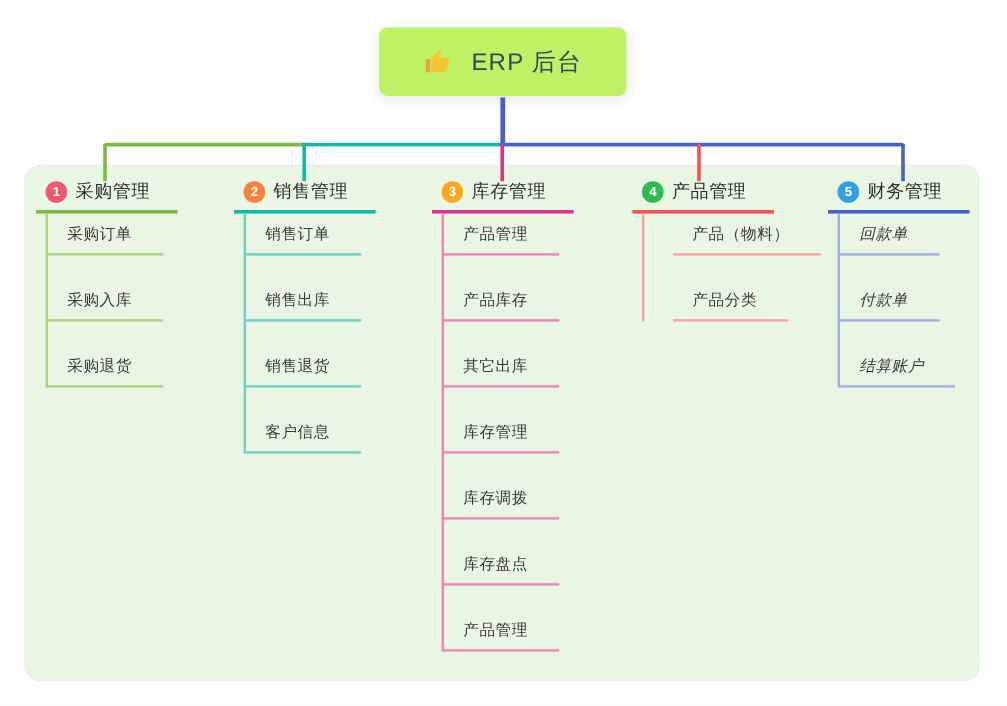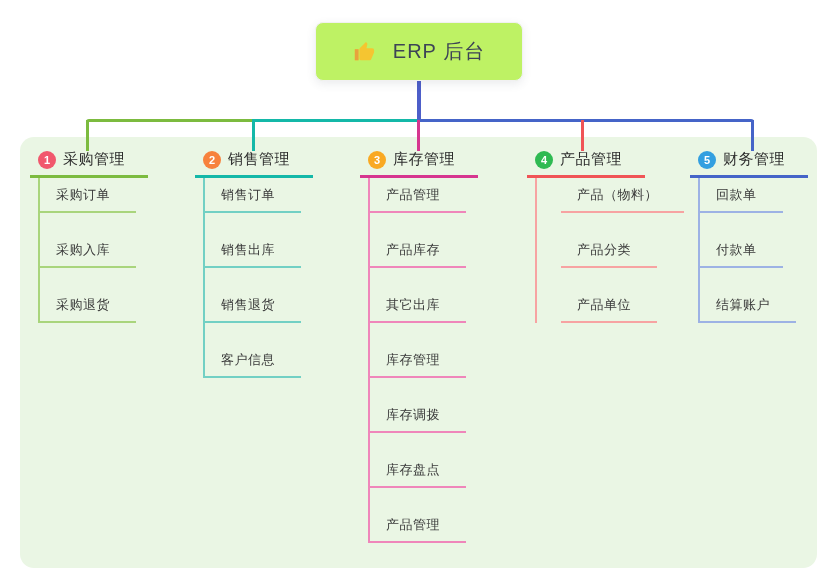--- a/index.html
+++ b/index.html
@@ -50,21 +50,21 @@
   .kids { margin-left:8px; border-left:2px solid; }
   .kid  { height:55px; width:max-content; display:flex; align-items:flex-end;
           padding:0 26px 7px 16px; border-bottom:2px solid;
           font-size:13px; color:#3a3a3a; white-space:nowrap; letter-spacing:.5px; }
   .kid:first-child { height:35px; }
 
   .c1 .head { border-color:#7cbb3f; }  .c1 .kids { border-color:#a9d57c; } .c1 .kid { border-color:#a9d57c; }
   .c2 .head { border-color:#14b8a8; }  .c2 .kids { border-color:#72d0c4; } .c2 .kid { border-color:#72d0c4; }
   .c3 .head { border-color:#d6368f; }  .c3 .kids { border-color:#ef86ba; } .c3 .kid { border-color:#ef86ba; }
   .c4 .head { border-color:#f05456; }  .c4 .kids { border-color:#f7a3a2; } .c4 .kid { border-color:#f7a3a2;margin-left:24px; }
-  .c5 .head { border-color:#4564c8; }  .c5 .kids { border-color:#9db2e4; } .c5 .kid { border-color:#9db2e4; }
+  .c5 .head { border-color:#4564c8; }  .c5 .kids { border-color:#9db2e4; } .c5 .kid { border-color:#9db2e4;font-style:italic; }
 
   .badge-1 { background:#f1586d; }
   .badge-2 { background:#f7823d; }
   .badge-3 { background:#f9a922; }
   .badge-4 { background:#2fba52; }
   .badge-5 { background:#339fe0; }
 
   .thumb-icon { width:22px; height:22px; }
 </style>
 </head>
@@ -134,21 +134,20 @@
   </div>
 
   <div class="col col-4 c4">
     <div class="head">
       <span class="badge badge-4">4</span>
       <span class="head-title">产品管理</span>
     </div>
     <div class="kids">
       <div class="kid">产品（物料）</div>
       <div class="kid">产品分类</div>
-      <div class="kid">产品单位</div>
     </div>
   </div>
 
   <div class="col col-5 c5">
     <div class="head">
       <span class="badge badge-5">5</span>
       <span class="head-title">财务管理</span>
     </div>
     <div class="kids">
       <div class="kid">回款单</div>

